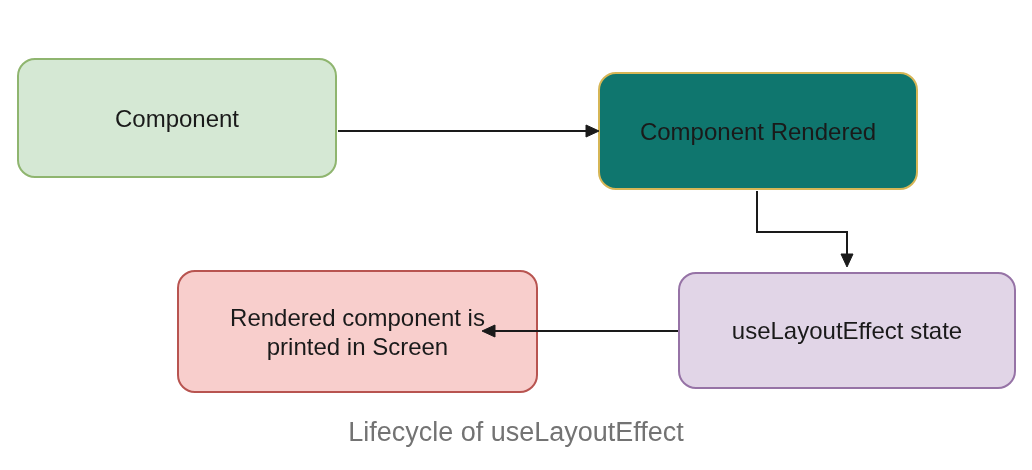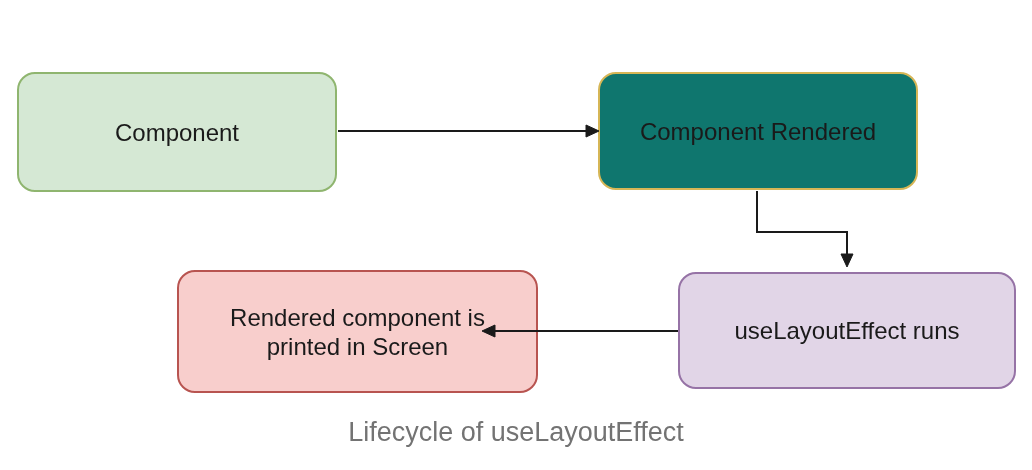--- a/index.html
+++ b/index.html
@@ -18,21 +18,21 @@
     border-radius: 18px;
     display: flex;
     align-items: center;
     justify-content: center;
     text-align: center;
     font-size: 24px;
     line-height: 29px;
     color: #1a1a1a;
     padding: 0 20px;
   }
-  .node-component           { left: 17px;  top: 72px;  width: 320px; height: 120px; }
+  .node-component           { left: 17px;  top: 58px;  width: 320px; height: 120px; }
   .node-component-rendered  { left: 598px; top: 72px;  width: 320px; height: 118px; }
   .node-uselayouteffect     { left: 678px; top: 272px; width: 338px; height: 117px; }
   .node-rendered-printed    { left: 177px; top: 270px; width: 361px; height: 123px; }
   .edge-label {
     position: absolute;
     left: 380px;
     top: 34px;
     font-size: 23px;
     line-height: 27px;
     color: #1a1a1a;
@@ -63,21 +63,21 @@
 
   <div class="node node-component" style="background: rgb(213, 232, 212); border-color: rgb(143, 181, 111);">
     <span>Component</span>
   </div>
 
   <div class="node node-component-rendered" style="background: #0f766e; border-color: rgb(214, 182, 86);">
     <span>Component Rendered</span>
   </div>
 
   <div class="node node-uselayouteffect" style="background: rgb(225, 213, 231); border-color: rgb(150, 115, 166);">
-    <span>useLayoutEffect runs</span>
+    <span>useLayoutEffect state</span>
   </div>
 
   <div class="node node-rendered-printed" style="background: rgb(248, 206, 204); border-color: rgb(184, 84, 80);">
     <span>Rendered component is printed in Screen</span>
   </div>
 
 
   <svg class="edges-svg" viewBox="0 0 1032 470">
 
     <g>

